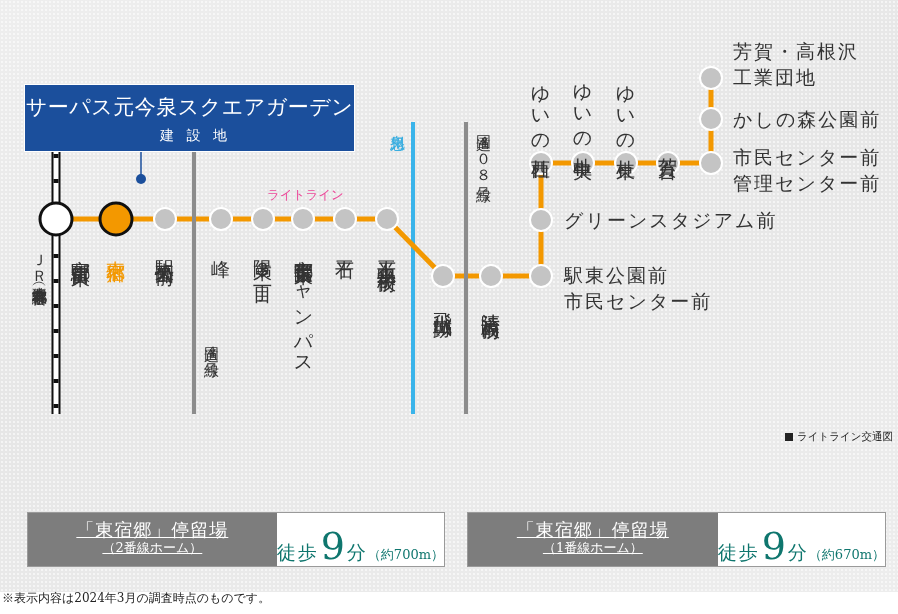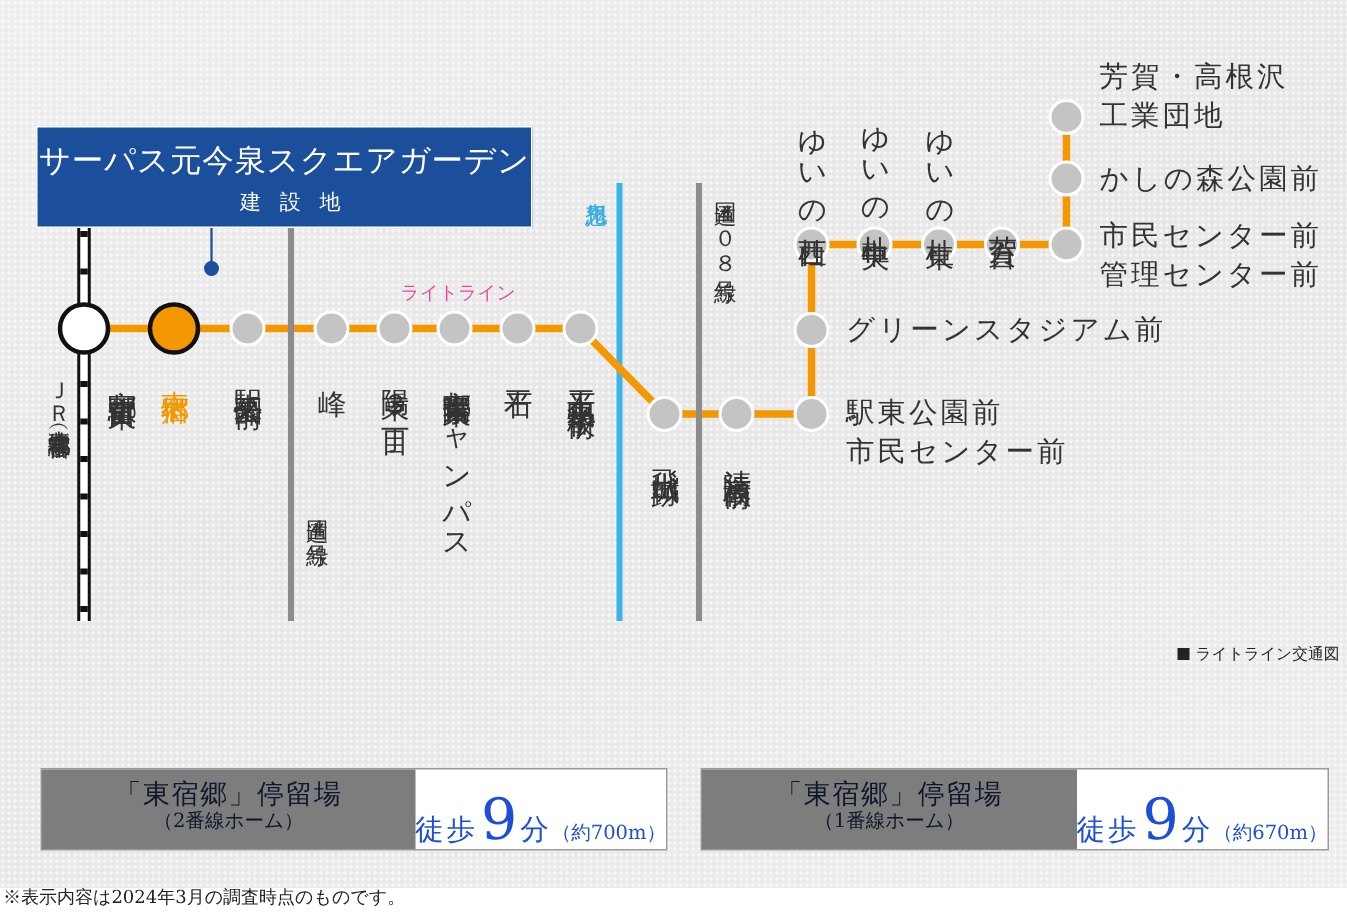--- a/index.html
+++ b/index.html
@@ -16,24 +16,24 @@
   .title-box .l2{position:absolute;left:12px;right:0;top:38px;font-size:14px;line-height:24px;letter-spacing:4px;}
   .vlabel{position:absolute;writing-mode:vertical-rl;text-orientation:mixed;font-size:19px;line-height:1;letter-spacing:2px;transform:translateX(-50%);white-space:nowrap;color:#333;}
   .vsmall{font-size:15px;letter-spacing:0.5px;}
   .hlabel{position:absolute;font-size:19px;line-height:26px;letter-spacing:2px;white-space:pre-line;color:#333;}
   .orange{color:#f39800;}
   .blue{color:#3aaee0;}
   .line-name{position:absolute;left:267px;top:187px;font-size:12.5px;color:#ec4899;font-family:"DejaVu Sans","Liberation Sans",sans-serif;white-space:nowrap;}
   .legend{position:absolute;left:785px;top:400px;font-size:10.5px;line-height:12px;color:#222;white-space:nowrap;font-family:"DejaVu Sans","Liberation Sans",sans-serif;margin-top:30px;}
   .legend .sq{display:inline-block;width:8px;height:8px;background:#222;margin-right:4px;vertical-align:-1px;}
   .access{position:absolute;top:512px;height:53px;border:1px solid #9a9a9a;background:#fff;display:flex;}
-  .access .stop{width:256px;background:#7d7d7d;color:#0f172a;text-align:center;}
+  .access .stop{width:256px;background:#7d7d7d;color:#ffffff;text-align:center;text-decoration:underline;}
   .access .stop .name{font-size:18px;line-height:20px;margin-top:7px;letter-spacing:1px;white-space:nowrap;}
   .access .stop .plat{font-size:13px;line-height:16px;white-space:nowrap;}
-  .access .walk{flex:1;display:flex;align-items:baseline;justify-content:center;padding-top:4px;color:#1d4ed8;white-space:nowrap;text-align:center;}
+  .access .walk{flex:1;display:flex;align-items:baseline;justify-content:center;padding-top:4px;color:#0f766e;white-space:nowrap;text-align:center;}
   .access .walk .pre{font-size:19px;letter-spacing:2px;}
   .access .walk .min{font-size:38px;line-height:44px;margin:0 2px;}
   .access .walk .unit{font-size:19px;}
   .access .walk .dist{font-size:13px;margin-left:2px;margin-top:29px;}
   .footnote{position:absolute;left:2px;top:591px;font-size:12px;line-height:14px;color:#222;white-space:nowrap;}
 </style>
 </head>
 <body>
 
 <div id="stage">

